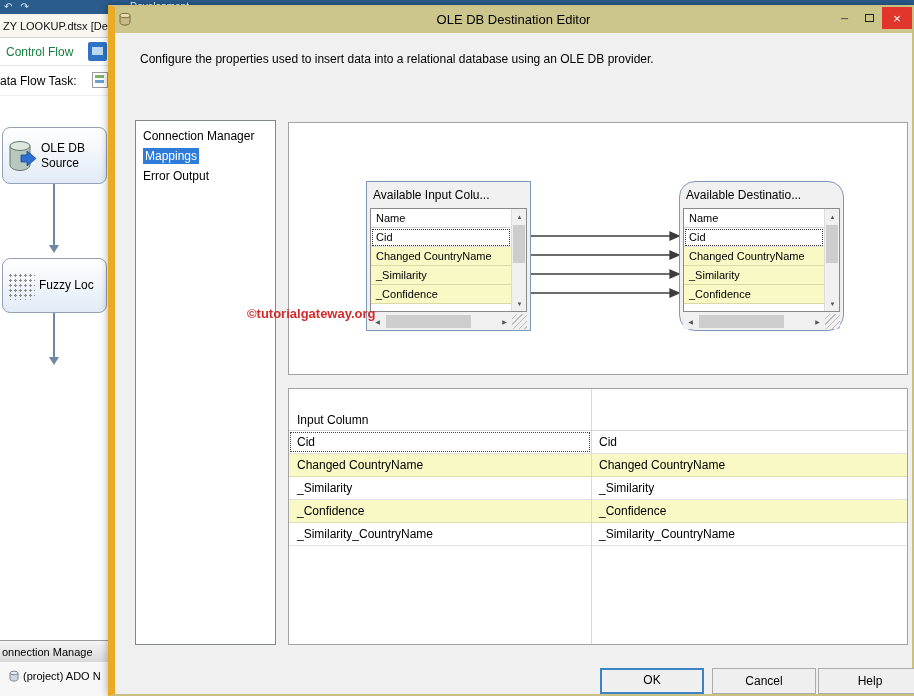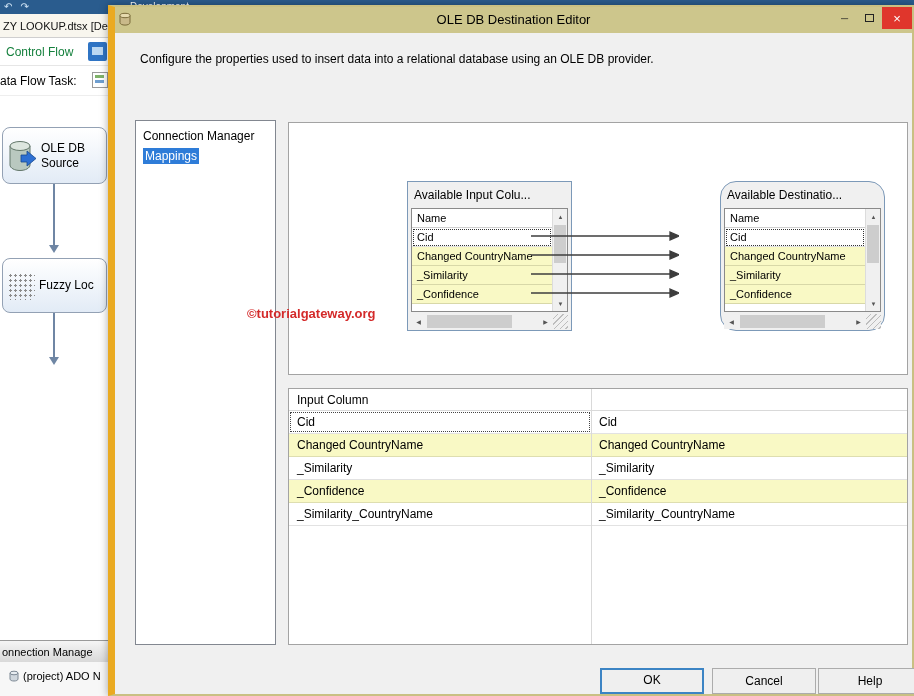--- a/index.html
+++ b/index.html
@@ -45,21 +45,21 @@
   .wb-max i { display:block; width:9px; height:8px; border:1px solid #222; }
   .wb-close { width:30px; background:#e0362c; color:#fff; font-size:13px; }
 
   .dlg-desc { position:absolute; left:25px; top:45px; width:700px; font-size:12px; color:#000; white-space:nowrap; overflow:hidden; }
 
   .nav-panel { position:absolute; left:20px; top:113px; width:141px; height:525px; background:#ffffff; border:1px solid #828790; padding-top:5px; }
   .nav-item { height:20px; line-height:20px; padding-left:7px; font-size:12px; color:#000; white-space:nowrap; }
   .nav-item.selected span { background:#2e7cd8; color:#ffffff; padding:1px 2px; }
 
   .map-panel { position:absolute; left:173px; top:115px; width:620px; height:253px; background:#ffffff; border:1px solid #a3a3a3; }
-  .colbox { position:absolute; width:165px; height:150px; background:#f0f0f0; border:1px solid #7c99b8;margin-left:41px; }
+  .colbox { position:absolute; width:165px; height:150px; background:#f0f0f0; border:1px solid #7c99b8; }
   .colbox.input { left:77px; top:58px; }
   .colbox.dest  { left:390px; top:58px;border-radius:16px; }
   .colbox-title { height:26px; font-size:12px; color:#000; display:flex; align-items:center; padding-left:6px; white-space:nowrap; overflow:hidden; }
   .listwrap { position:absolute; left:3px; top:26px; width:157px; height:104px; background:#ffffff; border:1px solid #8a8a8a; overflow:hidden; }
   .list-rows { position:absolute; left:0; top:0; right:15px; bottom:0; }
   .list-header { height:19px; line-height:19px; padding-left:5px; font-size:11px; color:#000; border-bottom:1px solid #d0d0d0; background:#ffffff; }
   .list-row { height:19px; line-height:19px; padding-left:5px; font-size:11px; color:#000; border-bottom:1px solid #e2e2e2; white-space:nowrap; overflow:hidden; }
   .list-row.mapped { background:#f9f9c5; border-bottom:1px solid #d8d8a8; }
   .list-row.sel { outline:1px dotted #333; outline-offset:-2px; }
   .vscroll { position:absolute; right:0; top:0; bottom:0; width:15px; background:#f0f0f0; border-left:1px solid #dcdcdc; }
@@ -72,21 +72,21 @@
   .h-btn { position:absolute; top:0; width:15px; height:15px; display:flex; align-items:center; justify-content:center; color:#555; }
   .h-btn::before { font-size:6px; }
   .h-left { left:0; } .h-left::before { content:"◀"; }
   .h-right { right:15px; } .h-right::before { content:"▶"; }
   .h-thumb { position:absolute; left:16px; top:1px; height:13px; width:85px; background:#cdcdcd; }
   .grip { position:absolute; right:0; top:0; width:15px; height:15px; background:repeating-linear-gradient(135deg,#f0f0f0 0 3px,#bdbdbd 3px 4px); }
   .map-lines { position:absolute; left:242px; top:0; width:148px; height:253px; }
   .watermark { position:absolute; left:132px; top:299px; font-size:13px; font-weight:bold; color:#d42a2a; z-index:6; white-space:nowrap; }
 
   .grid-panel { position:absolute; left:173px; top:381px; width:620px; height:257px; background:#ffffff; border:1px solid #a3a3a3; overflow:hidden; }
-  .grid-header { display:flex; height:22px; border-bottom:1px solid #d9d9d9; background:#ffffff; position:relative; z-index:2; }
+  .grid-header { display:flex; height:22px; border-bottom:1px solid #d9d9d9; background:#ffffff; position:relative; z-index:2;margin-top:20px; }
   .gh { font-size:12px; line-height:22px; padding-left:8px; color:#000; }
   .gh1 { width:302px; }
   .gh2 { flex:1; }
   .grid-row { display:flex; height:23px; border-bottom:1px solid #e2e2e2; position:relative; z-index:2; background:#ffffff; }
   .grid-row.yellow { background:#f9f9c5; border-bottom:1px solid #dedeb0; }
   .gc { font-size:12px; line-height:23px; padding-left:8px; color:#000; white-space:nowrap; overflow:hidden; }
   .gc1 { width:302px; }
   .gc2 { flex:1; }
   .gc.focus-cell { outline:1px dotted #444; outline-offset:-2px; }
   .grid-vline { position:absolute; left:302px; top:0; bottom:0; width:1px; background:#d9d9d9; z-index:3; }
@@ -177,20 +177,21 @@
             <span>×</span>
           </div>
       </div>
     </div>
 
     <div class="dlg-desc">Configure the properties used to insert data into a relational database using an OLE DB provider.</div>
 
     <div class="nav-panel">
       <div class="nav-item"><span>Connection Manager</span></div>
       <div class="nav-item selected"><span>Mappings</span></div>
+      <div class="nav-item"><span>Error Output</span></div>
     </div>
 
     <div class="map-panel">
 
       <div class="colbox input">
         <div class="colbox-title">Available Input Colu...</div>
         <div class="listwrap">
           <div class="list-rows">
             <div class="list-header">Name</div>
             <div class="list-row sel">Cid</div>

